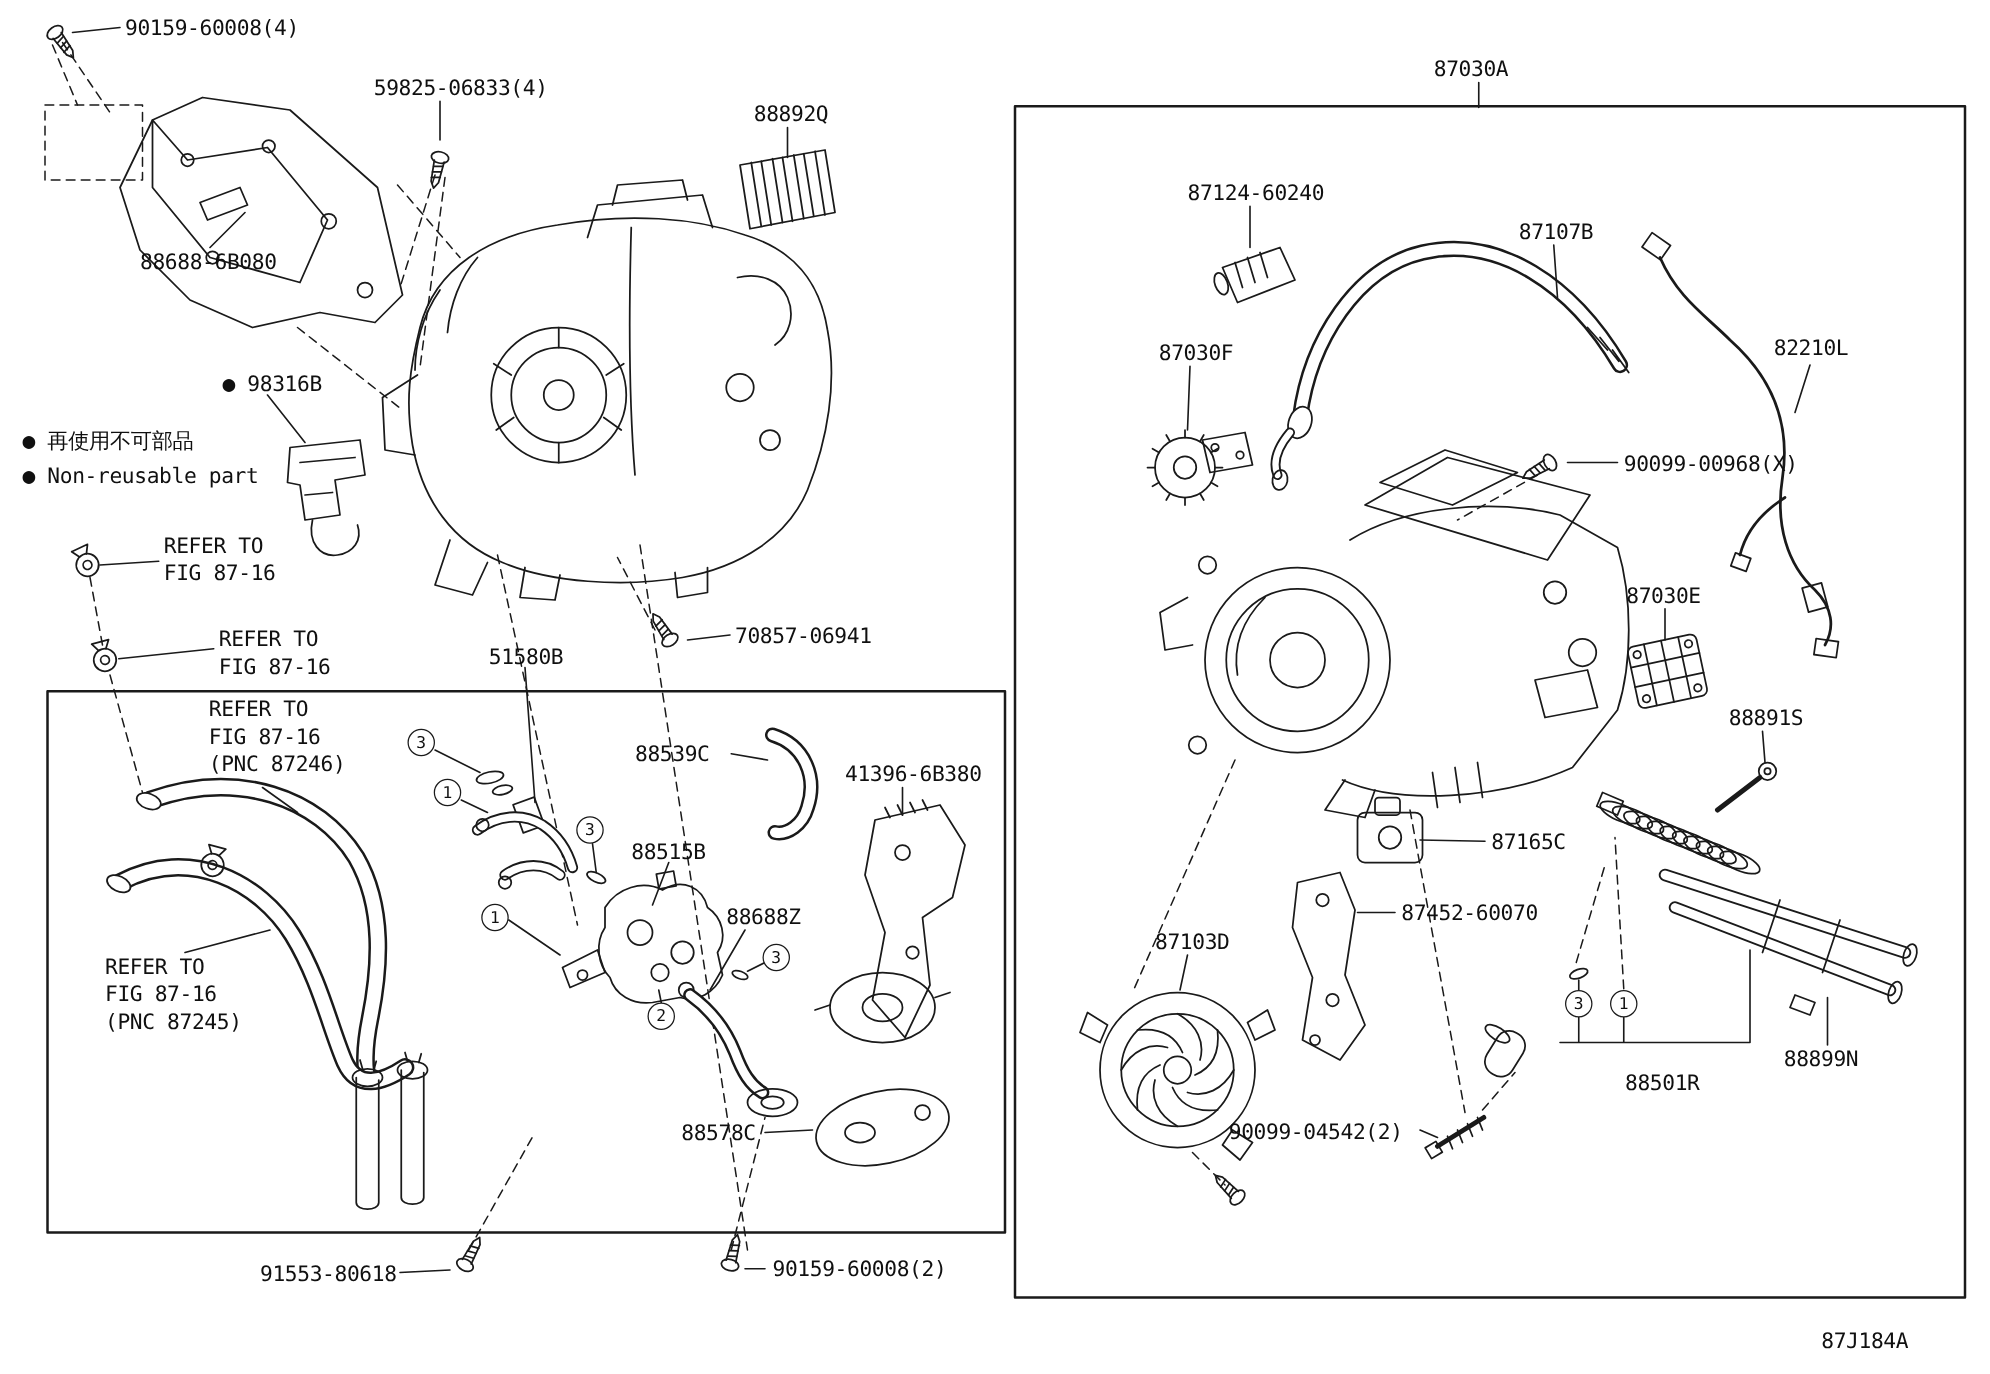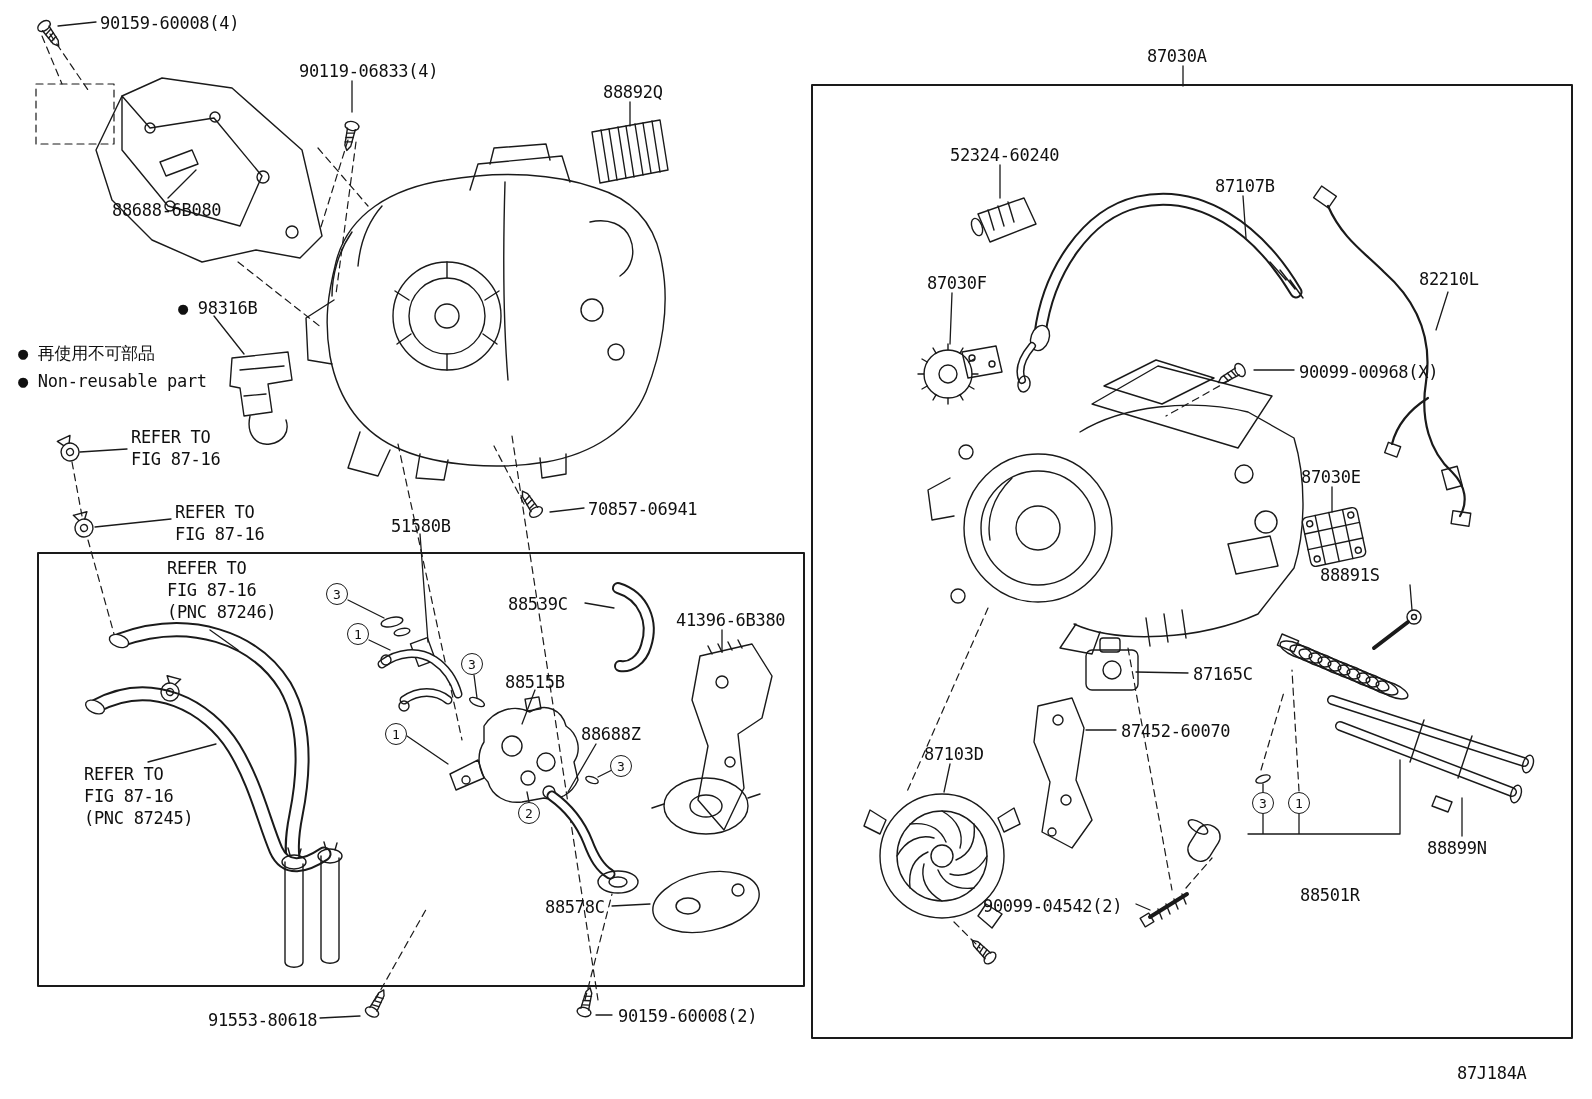--- a/index.html
+++ b/index.html
@@ -307,21 +307,21 @@
     <use href="#screw-sym" transform="translate(584,1012) rotate(-166)"></use>
     <use href="#screw-sym" transform="translate(1240,370) rotate(60)"></use>
     <use href="#screw-sym" transform="translate(990,958) rotate(135)"></use>
     <use href="#clamp-sym" transform="translate(70,452) rotate(-25)"></use>
     <use href="#clamp-sym" transform="translate(84,528) rotate(-15)"></use>
     <use href="#clamp-sym" transform="translate(170,692) rotate(15)"></use>
   </g>
 </svg>
 
 <div class="lbl" style="left:100px;top:13px">90159-60008(4)</div>
-<div class="lbl" style="left:299px;top:61px">90119-06833(4)</div>
+<div class="lbl" style="left:299px;top:61px">59825-06833(4)</div>
 <div class="lbl" style="left:603px;top:82px">88892Q</div>
 <div class="lbl" style="left:112px;top:200px">88688-6B080</div>
 <div class="lbl" style="left:178px;top:298px">● 98316B</div>
 <div class="lbl" style="left:18px;top:343px">● 再使用不可部品</div>
 <div class="lbl" style="left:18px;top:371px">● Non-reusable part</div>
 <div class="lbl" style="left:131px;top:427px">REFER TO
 FIG 87-16</div>
 <div class="lbl" style="left:175px;top:502px">REFER TO
 FIG 87-16</div>
 <div class="lbl" style="left:167px;top:558px">REFER TO
@@ -333,31 +333,31 @@
 <div class="lbl" style="left:505px;top:672px">88515B</div>
 <div class="lbl" style="left:581px;top:724px">88688Z</div>
 <div class="lbl" style="left:84px;top:764px">REFER TO
 FIG 87-16
 (PNC 87245)</div>
 <div class="lbl" style="left:545px;top:897px">88578C</div>
 <div class="lbl" style="left:208px;top:1010px">91553-80618</div>
 <div class="lbl" style="left:618px;top:1006px">90159-60008(2)</div>
 <div class="lbl" style="left:588px;top:499px">70857-06941</div>
 <div class="lbl" style="left:1147px;top:46px">87030A</div>
-<div class="lbl" style="left:950px;top:145px">52324-60240</div>
+<div class="lbl" style="left:950px;top:145px">87124-60240</div>
 <div class="lbl" style="left:1215px;top:176px">87107B</div>
 <div class="lbl" style="left:1419px;top:269px">82210L</div>
 <div class="lbl" style="left:927px;top:273px">87030F</div>
 <div class="lbl" style="left:1299px;top:362px">90099-00968(X)</div>
 <div class="lbl" style="left:1301px;top:467px">87030E</div>
-<div class="lbl" style="left:1320px;top:565px">88891S</div>
+<div class="lbl" style="left:1383px;top:565px">88891S</div>
 <div class="lbl" style="left:1193px;top:664px">87165C</div>
 <div class="lbl" style="left:1121px;top:721px">87452-60070</div>
 <div class="lbl" style="left:924px;top:744px">87103D</div>
-<div class="lbl" style="left:1300px;top:885px">88501R</div>
+<div class="lbl" style="left:1300px;top:857px">88501R</div>
 <div class="lbl" style="left:1427px;top:838px">88899N</div>
 <div class="lbl" style="left:983px;top:896px">90099-04542(2)</div>
 <div class="lbl" style="left:1457px;top:1063px">87J184A</div>
 
 <div class="callout" style="left:337px;top:594px">3</div>
 <div class="callout" style="left:358px;top:634px">1</div>
 <div class="callout" style="left:472px;top:664px">3</div>
 <div class="callout" style="left:396px;top:734px">1</div>
 <div class="callout" style="left:529px;top:813px">2</div>
 <div class="callout" style="left:621px;top:766px">3</div>

